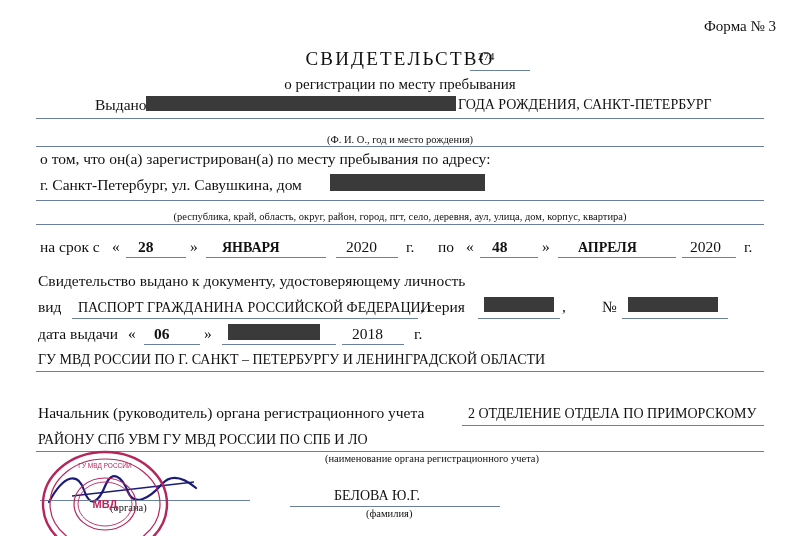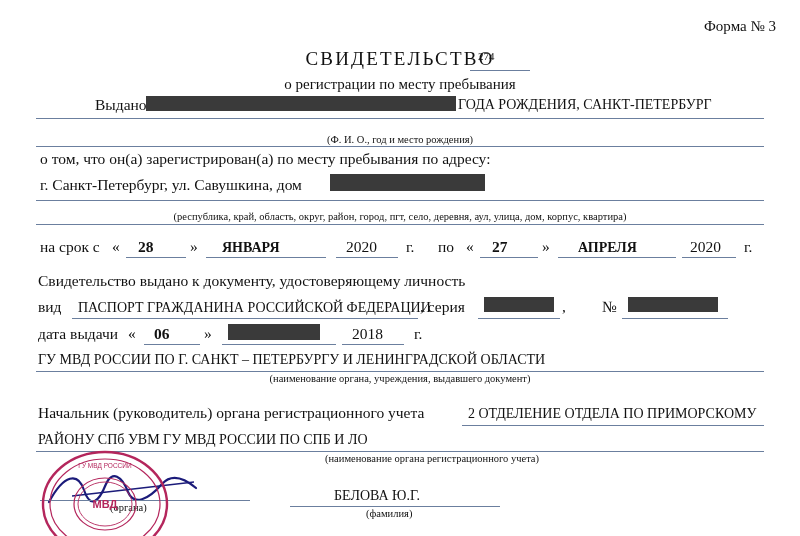--- a/index.html
+++ b/index.html
@@ -105,21 +105,21 @@
   <div class="abs lbl" style="left:138px; top:238px; font-weight:bold;">28</div>
   <div class="line" style="left:126px; top:257px; width:60px;"></div>
   <div class="abs lbl" style="left:190px; top:238px;">»</div>
   <div class="abs caps" style="left:222px; top:240px; font-weight:bold;">ЯНВАРЯ</div>
   <div class="line" style="left:206px; top:257px; width:120px;"></div>
   <div class="abs lbl" style="left:346px; top:238px;">2020</div>
   <div class="line" style="left:336px; top:257px; width:62px;"></div>
   <div class="abs lbl" style="left:406px; top:238px;">г.</div>
   <div class="abs lbl" style="left:438px; top:238px;">по</div>
   <div class="abs lbl" style="left:466px; top:238px;">«</div>
-  <div class="abs lbl" style="left:492px; top:238px; font-weight:bold;">27</div>
+  <div class="abs lbl" style="left:492px; top:238px; font-weight:bold;">48</div>
   <div class="line" style="left:480px; top:257px; width:58px;"></div>
   <div class="abs lbl" style="left:542px; top:238px;">»</div>
   <div class="abs caps" style="left:578px; top:240px; font-weight:bold;">АПРЕЛЯ</div>
   <div class="line" style="left:558px; top:257px; width:118px;"></div>
   <div class="abs lbl" style="left:690px; top:238px;">2020</div>
   <div class="line" style="left:682px; top:257px; width:54px;"></div>
   <div class="abs lbl" style="left:744px; top:238px;">г.</div>
 
   <div class="abs lbl" style="left:38px; top:272px;">Свидетельство выдано к документу, удостоверяющему личность</div>
 
@@ -140,21 +140,20 @@
   <div class="line" style="left:144px; top:344px; width:56px;"></div>
   <div class="abs lbl" style="left:204px; top:325px;">»</div>
   <div class="abs redacted" style="left:228px; top:324px; width:92px; height:16px;"></div>
   <div class="line" style="left:222px; top:344px; width:114px;"></div>
   <div class="abs lbl" style="left:352px; top:325px;">2018</div>
   <div class="line" style="left:342px; top:344px; width:62px;"></div>
   <div class="abs lbl" style="left:414px; top:325px;">г.</div>
 
   <div class="abs caps" style="left:38px; top:352px;">ГУ  МВД  РОССИИ  ПО  Г. САНКТ – ПЕТЕРБУРГУ  И  ЛЕНИНГРАДСКОЙ ОБЛАСТИ</div>
   <div class="line" style="left:36px; top:371px; width:728px;"></div>
-  <div class="abs small-caption" style="top:373px;">(наименование органа, учреждения, выдавшего документ)</div>
 
   <div class="abs lbl" style="left:38px; top:404px;">Начальник (руководитель) органа регистрационного учета</div>
   <div class="abs caps" style="left:468px; top:406px;">2 ОТДЕЛЕНИЕ ОТДЕЛА  ПО ПРИМОРСКОМУ</div>
   <div class="line" style="left:462px; top:425px; width:302px;"></div>
   <div class="abs caps" style="left:38px; top:432px;">РАЙОНУ СПб УВМ  ГУ  МВД РОССИИ  ПО СПБ  И  ЛО</div>
   <div class="line" style="left:36px; top:451px; width:728px;"></div>
   <div class="abs small-caption" style="top:453px;padding-left:32px;">(наименование органа регистрационного учета)</div>
 
   <svg class="abs" style="left:44px; top:470px;" width="160" height="40" viewBox="0 0 160 40">
     <path d="M5 32 C20 4, 34 2, 40 20 C46 38, 54 34, 62 14 C68 0, 78 6, 84 22 C90 36, 104 30, 118 14 C128 3, 140 8, 152 18" fill="none" stroke="#1b1b7a" stroke-width="2.2" stroke-linecap="round"></path>

